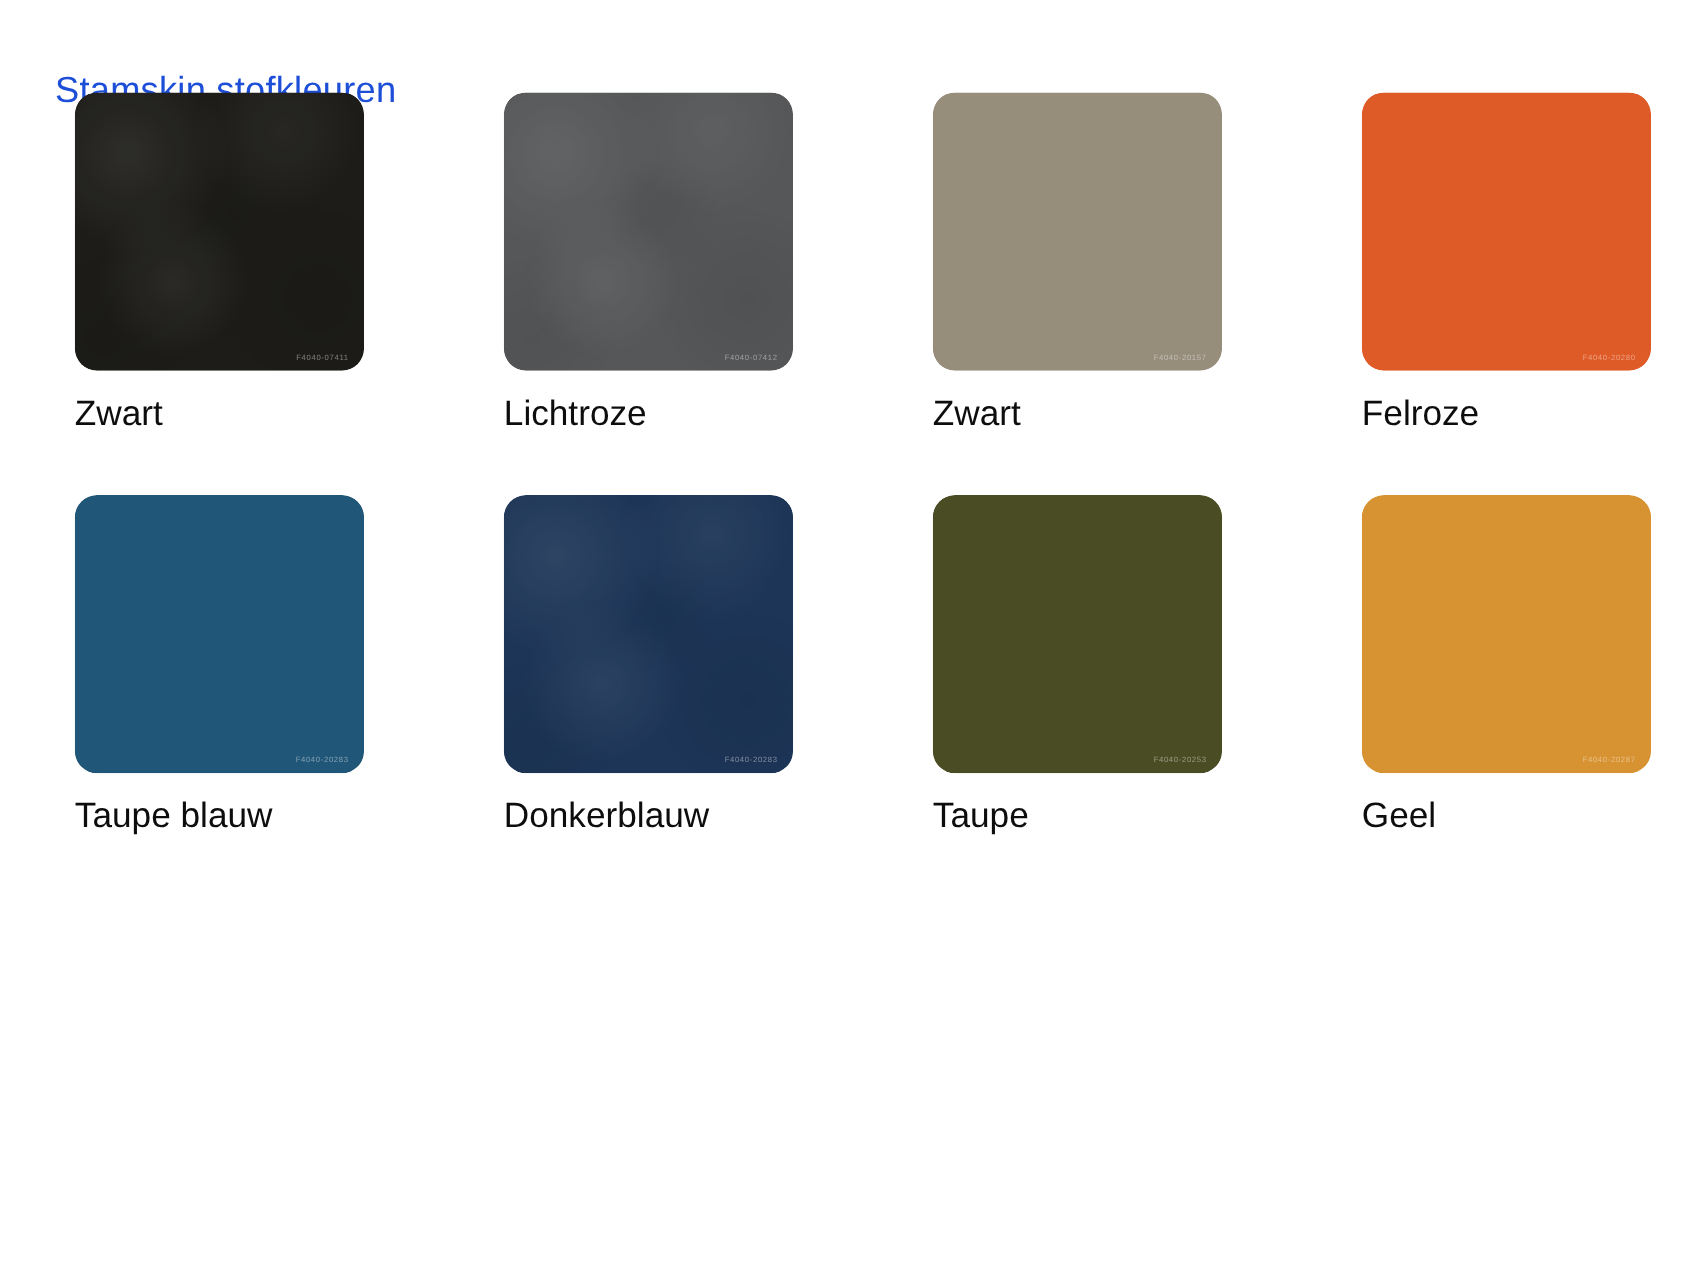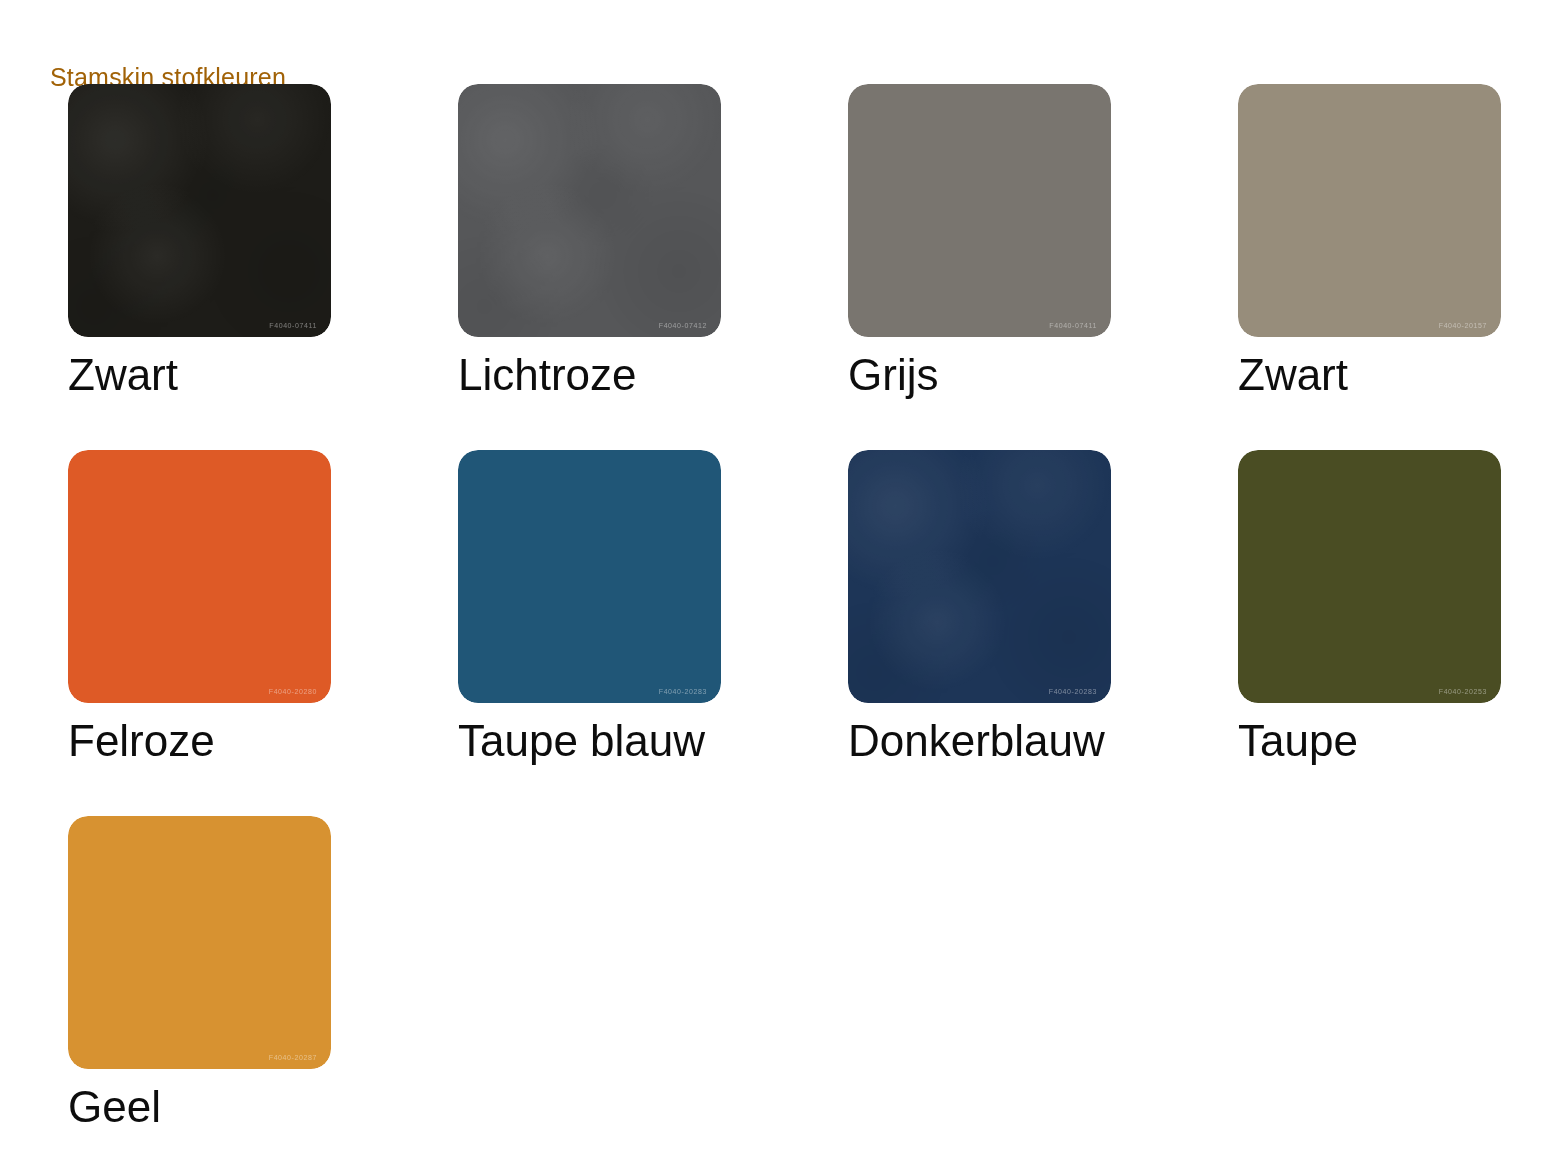--- a/index.html
+++ b/index.html
@@ -13,25 +13,25 @@
     font-family: "Liberation Sans", sans-serif;
     color: #000000;
     overflow: hidden;
     position: relative;
   }
 
   #page-title {
     position: absolute;
     left: 50px;
     top: 40px;
-    font-size: 25px;
+    font-size: 33px;
     line-height: 40px;
     font-weight: 400;
     letter-spacing: 0.2px;
-    color: #a16207;
+    color: #1d4ed8;
     white-space: nowrap;
   }
 
   #swatch-grid {
     position: absolute;
     left: 68px;
     top: 84px;
     width: 1420px;
     display: grid;
     grid-template-columns: repeat(4, 390px);
@@ -88,21 +88,21 @@
   }
 
   .swatch-code.dark-code {
     color: rgba(0,0,0,0.17);
   }
 
   .swatch-label {
     position: absolute;
     left: 0;
     top: 272px;
-    font-size: 44px;
+    font-size: 32px;
     line-height: 38px;
     color: #0d0d0d;
     white-space: nowrap;
   }
 </style>
 </head>
 <body style="background: rgb(255, 255, 255);">
 
 <h1 id="page-title">Stamskin stofkleuren</h1>
 
@@ -113,27 +113,20 @@
         <span class="swatch-code">F4040-07411</span>
       </div>
       <div class="swatch-label">Zwart</div>
     </div>
     <div class="swatch-cell">
       <div class="swatch-tile textured">
         <div class="tile-fill" title="#565759" style="background: rgb(86, 87, 89);"></div>
         <span class="swatch-code">F4040-07412</span>
       </div>
       <div class="swatch-label">Lichtroze</div>
-    </div>
-    <div class="swatch-cell">
-      <div class="swatch-tile">
-        <div class="tile-fill" title="#79756f" style="background: rgb(121, 117, 111);"></div>
-        <span class="swatch-code">F4040-07411</span>
-      </div>
-      <div class="swatch-label">Grijs</div>
     </div>
     <div class="swatch-cell">
       <div class="swatch-tile">
         <div class="tile-fill" title="#978d7b" style="background: rgb(151, 141, 123);"></div>
         <span class="swatch-code">F4040-20157</span>
       </div>
       <div class="swatch-label">Zwart</div>
     </div>
     <div class="swatch-cell">
       <div class="swatch-tile">

